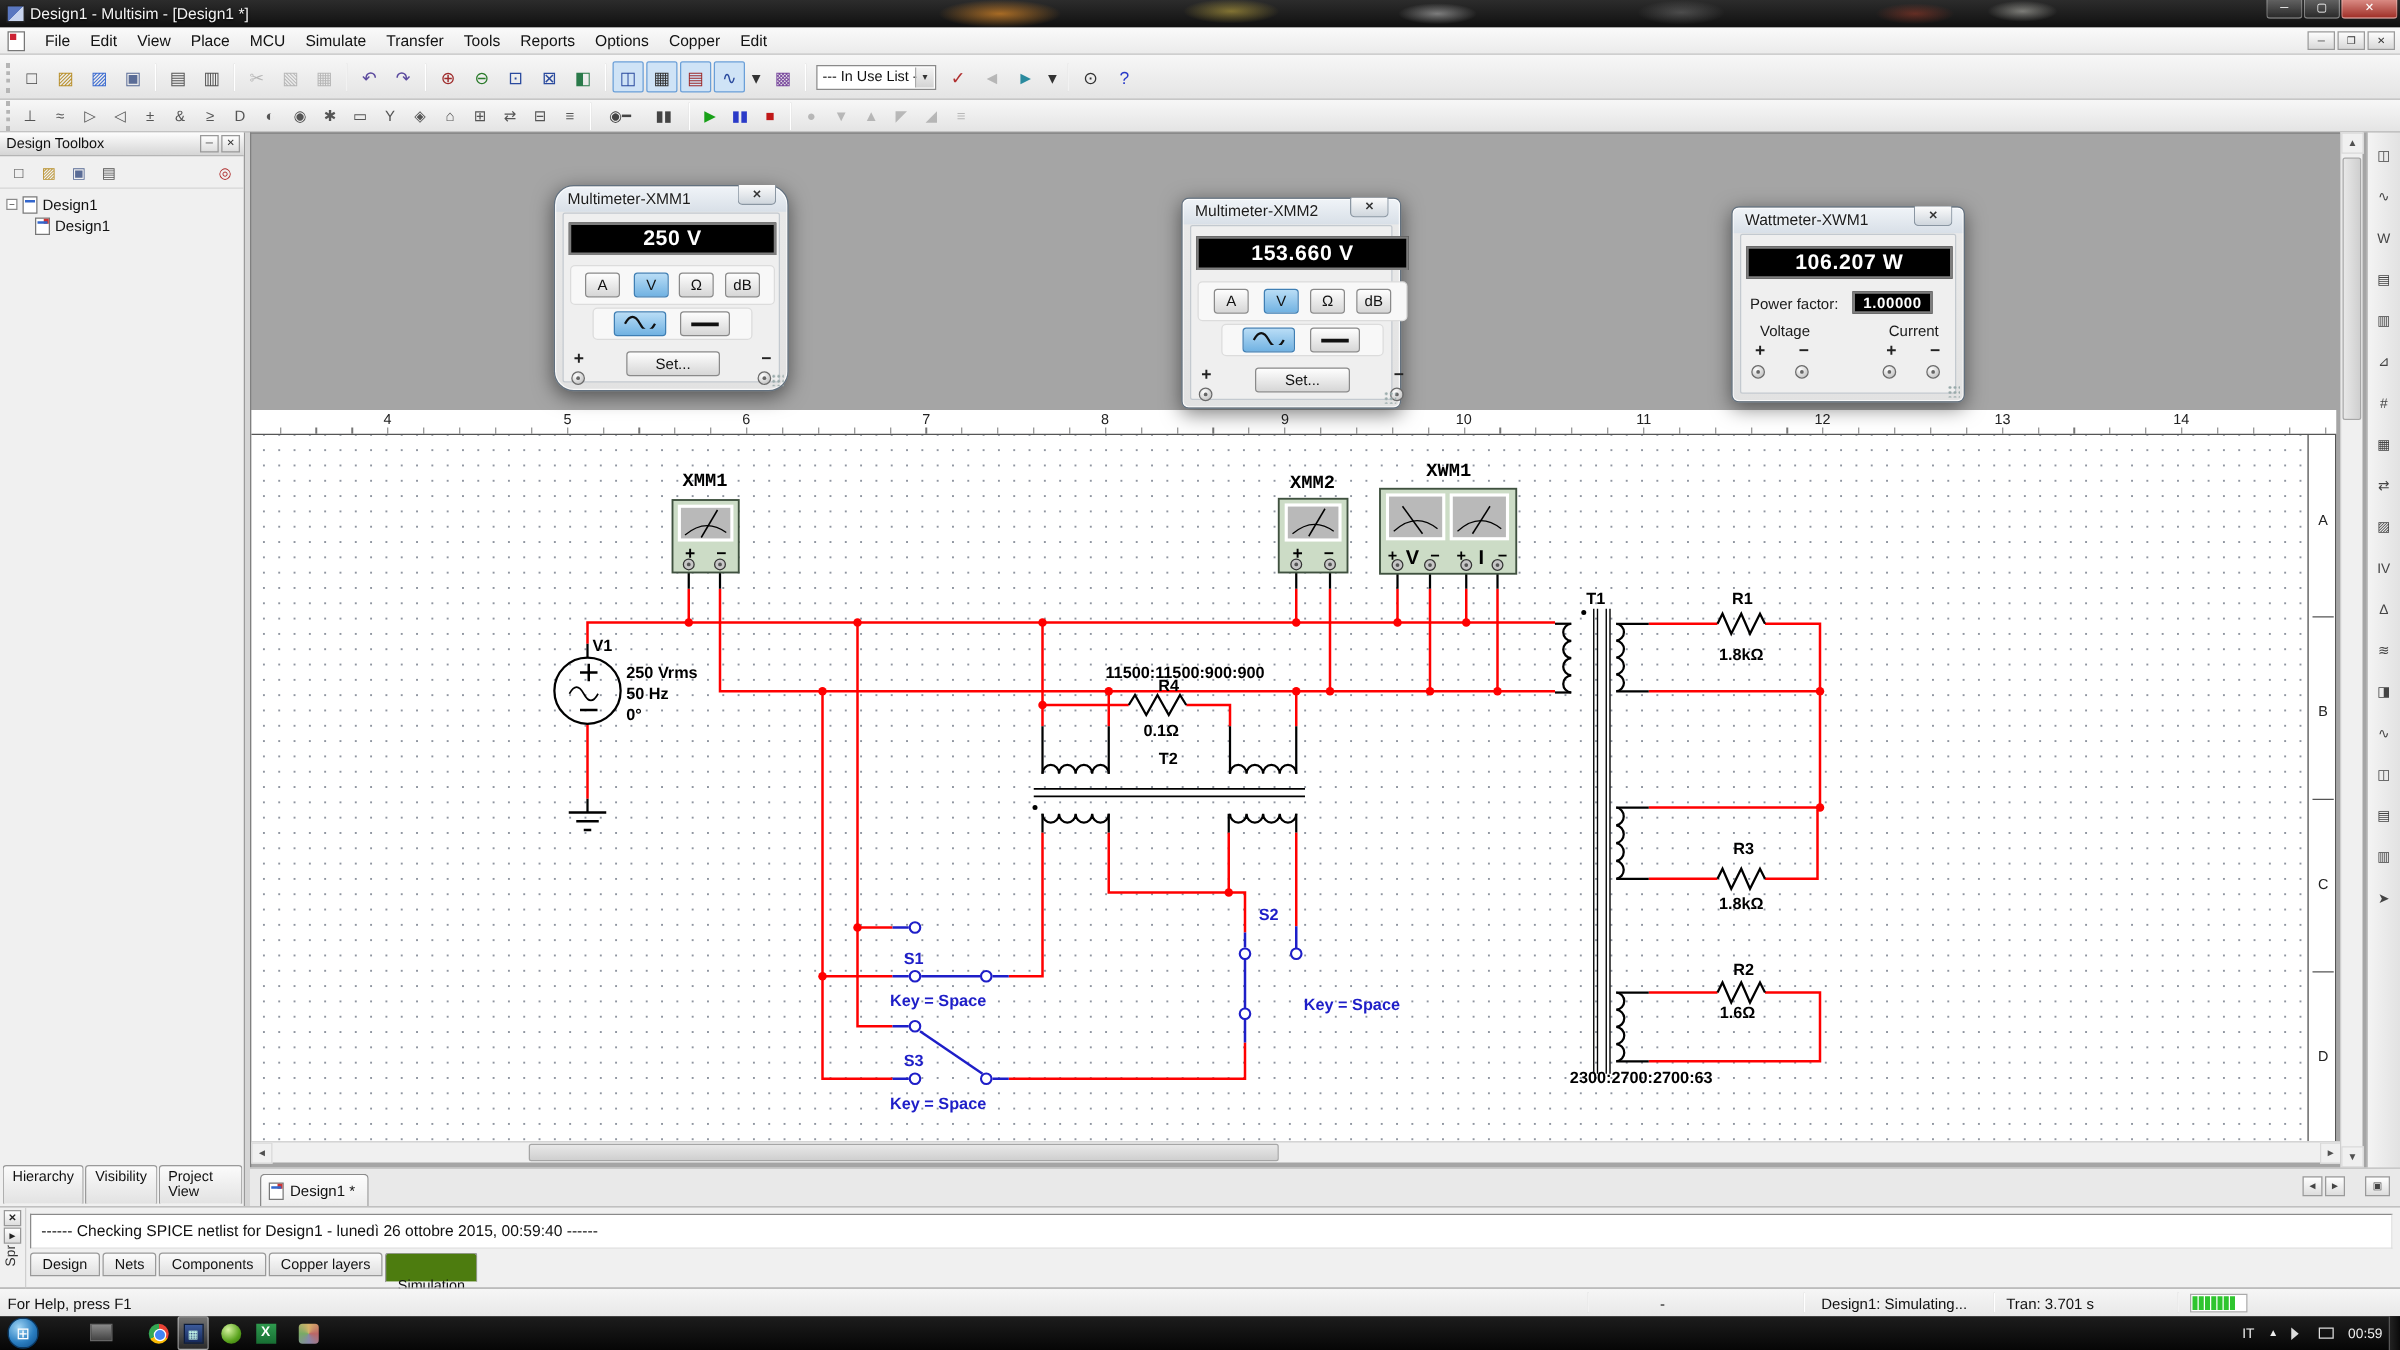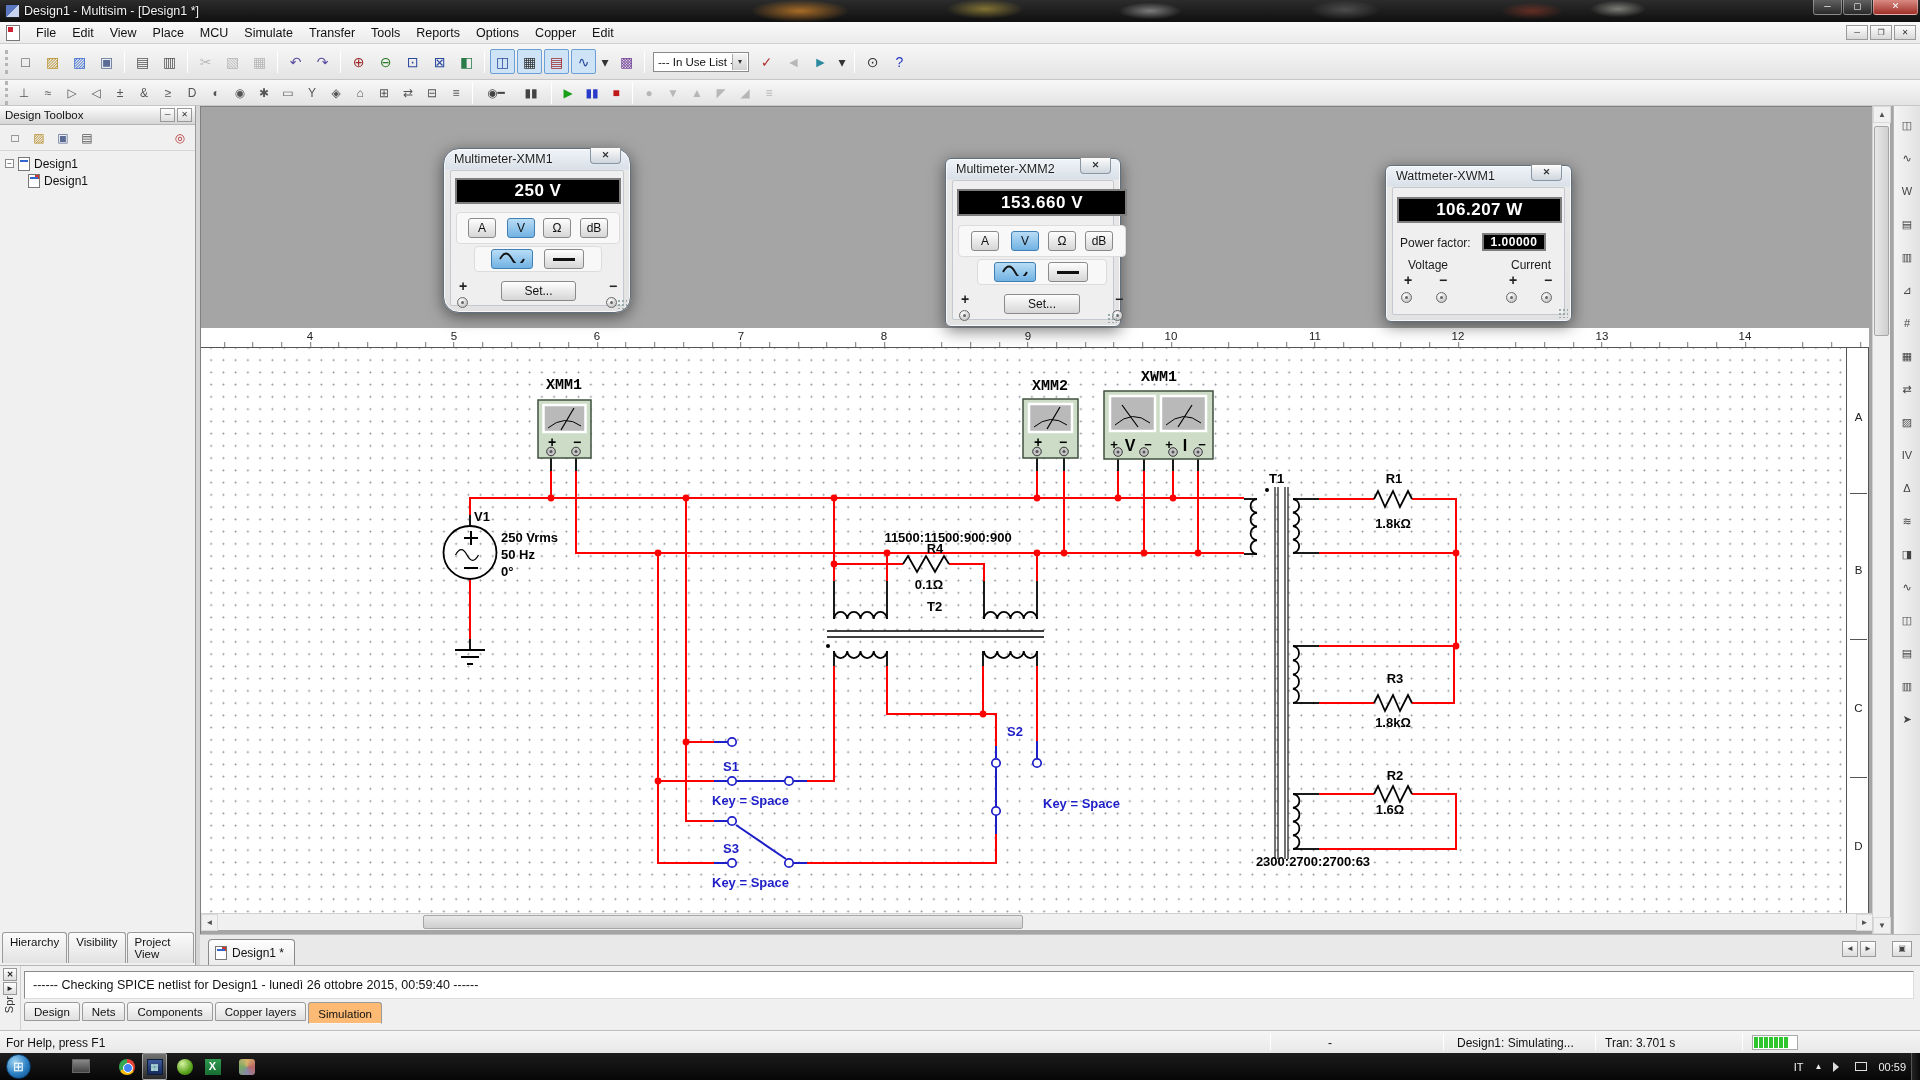--- a/index.html
+++ b/index.html
@@ -117,21 +117,21 @@
   #spread{position:absolute;left:0;top:965px;width:1920px;height:65px;background:#f0f0f0;border-top:1px solid #b5b5b5;}
   .spr-strip{position:absolute;left:0;top:0;width:21px;height:65px;border-right:1px solid #cfcfcf;}
   .spr-btn{position:absolute;left:3px;width:14px;height:13px;border:1px solid #999;background:linear-gradient(#fff,#ddd);
     font-size:8px;line-height:11px;text-align:center;color:#222;font-weight:bold;}
   .spr-label{position:absolute;left:3px;top:30px;font-size:11px;color:#333;writing-mode:vertical-rl;transform:rotate(180deg);}
   .spr-msgbox{position:absolute;left:24px;top:5px;width:1890px;height:28px;background:#fff;
     border:1px solid #8a8a8a;border-right-color:#ddd;border-bottom-color:#ddd;font-size:12.5px;padding:6px 0 0 8px;color:#111;}
   .spr-tabs{position:absolute;left:24px;top:36px;display:flex;}
   .sptab{border:1px solid #9a9a9a;background:linear-gradient(#fbfbfb,#e0e0e0);font-size:11.5px;
     padding:3px 9px 2px;margin-right:2px;border-radius:3px 3px 0 0;height:19px;}
-  .sptab.active{background:#fdba74;height:22px;border-bottom-color:#f6f6f6;padding-top:5px;}
+  .sptab.active{background:#4d7c0f;height:22px;border-bottom-color:#f6f6f6;padding-top:20px;}
 
   
   #statusbar{position:absolute;left:0;top:1030px;width:1920px;height:23px;background:linear-gradient(#f6f6f6,#e8e8e8);
     border-top:1px solid #bdbdbd;font-size:12px;}
   .sb-text{position:absolute;top:5px;}
   .sb-div{position:absolute;top:3px;height:16px;width:1px;background:#bbb;border-right:1px solid #fff;}
   .simbars{position:absolute;left:1752px;top:4px;width:46px;height:15px;border:1px solid #aaa;background:#fff;display:flex;padding:1px;}
   .simbars i{display:block;width:4px;height:11px;background:#2fc52f;margin-right:1px;}
 
   

